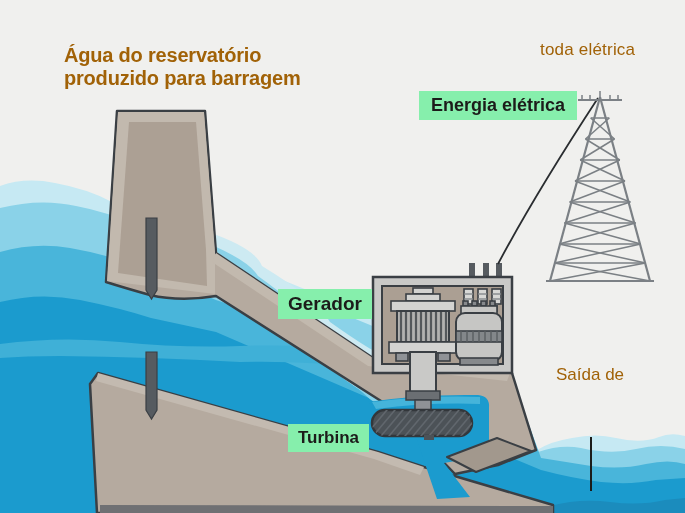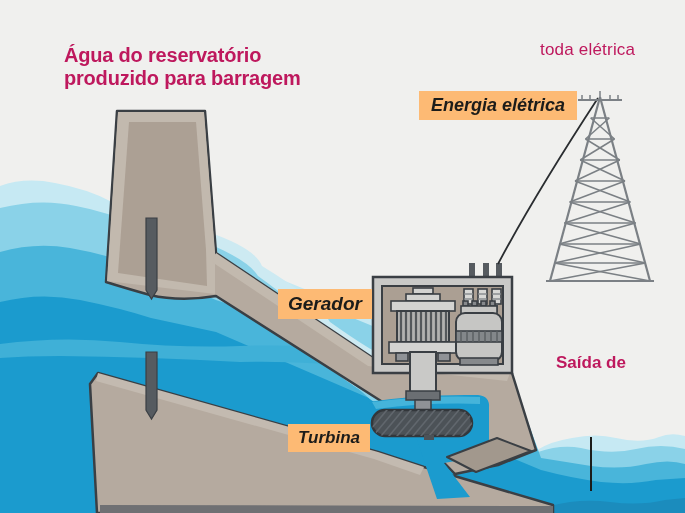--- a/index.html
+++ b/index.html
@@ -1,27 +1,27 @@
 <!DOCTYPE html>
 <html><head>
 <meta charset="utf-8">
 <style>
   html,body{margin:0;padding:0;}
   body{width:685px;height:513px;position:relative;overflow:hidden;
        background:#f0f0ee;font-family:"Liberation Sans",sans-serif;}
   #stage{position:absolute;inset:0;width:685px;height:513px;}
-  .overlay{position:absolute;color:#be185d;}
+  .overlay{position:absolute;color:#a16207;}
   .title{left:64px;top:44px;font-size:20px;font-weight:bold;line-height:23px;letter-spacing:-0.2px;}
   .brand{left:540px;top:40px;font-size:17px;font-weight:500;letter-spacing:0.2px;}
-  .tag{background:#fdba74;color:#1c1c1a;font-weight:bold;white-space:nowrap;
-       padding:4px 10px;display:inline-block;font-style:italic;}
+  .tag{background:#86efac;color:#1c1c1a;font-weight:bold;white-space:nowrap;
+       padding:4px 10px;display:inline-block;}
   .tag.energia{left:419px;top:91px;font-size:18px;padding:4px 12px;}
   .tag.gerador{left:278px;top:289px;font-size:19px;}
   .tag.turbina{left:288px;top:424px;font-size:17px;}
-  .saida{left:556px;top:352px;font-size:17px;font-weight:bold;line-height:22px;}
+  .saida{left:556px;top:364px;font-size:17px;font-weight:normal;line-height:22px;}
 </style>
 </head>
 <body>
 
 <svg id="stage" viewBox="0 0 685 513">
 
   <rect x="0" y="0" width="685" height="513" fill="#f0f0ee"></rect>
 
   <g>
 

